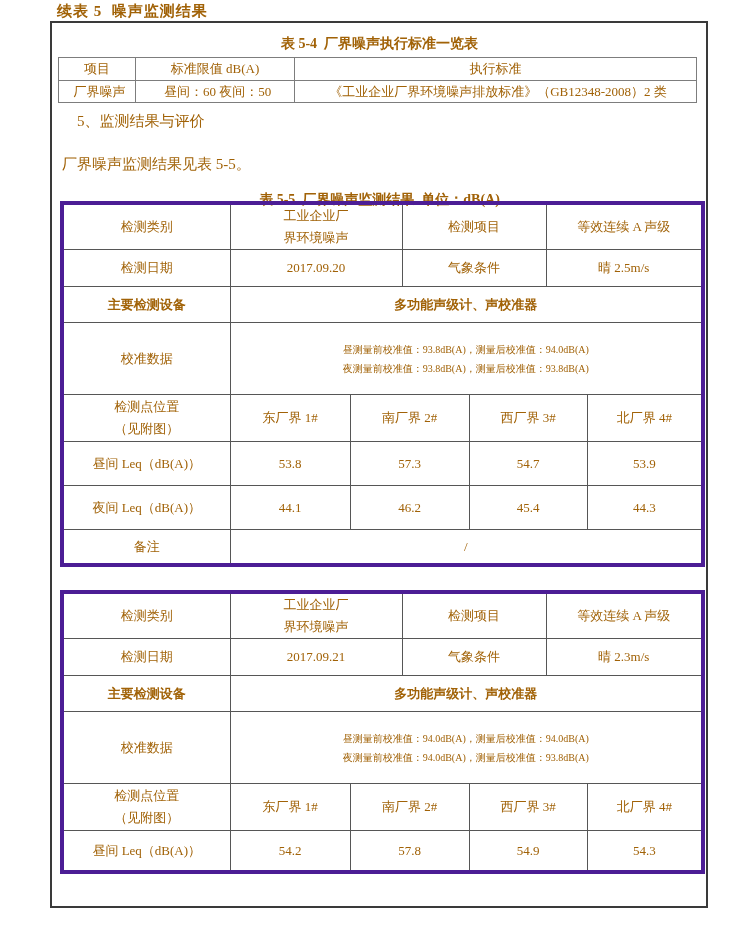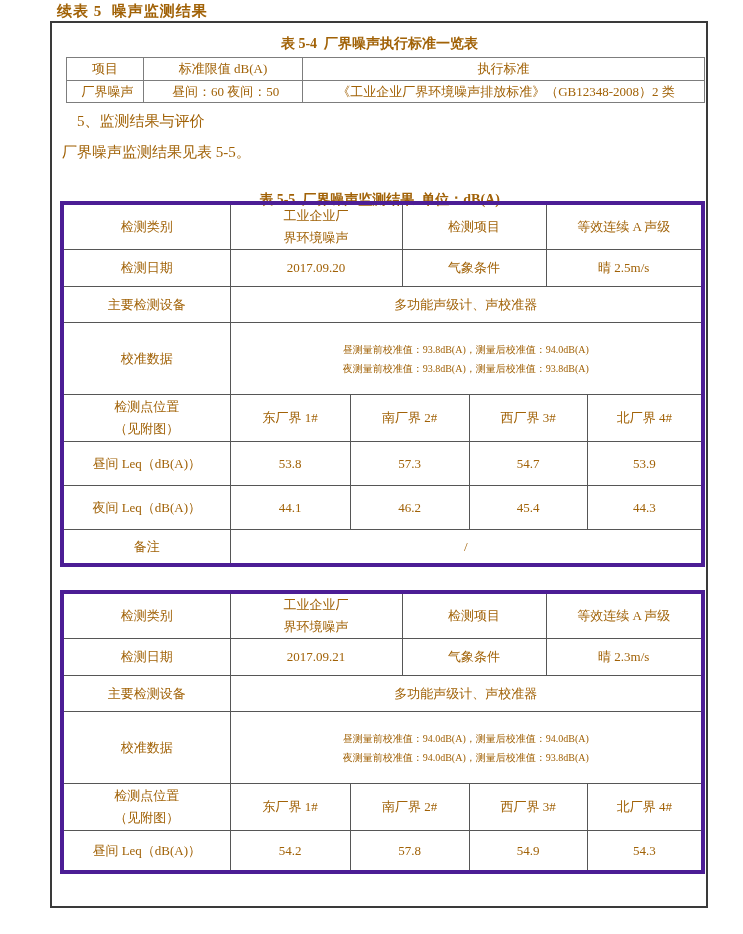--- a/index.html
+++ b/index.html
@@ -31,43 +31,43 @@
     font-size:14px;font-weight:bold;
     white-space:pre;
   }
   table{border-collapse:collapse;table-layout:fixed;position:absolute;}
   td{
     text-align:center;vertical-align:middle;
     font-size:13px;padding:0 2px;
     overflow:hidden;
   }
   
-  .t54{left:66px;top:57px;width:638px;}
+  .t54{left:58px;top:57px;width:638px;}
   .t54 td{border:1px solid #7d7d7d;}
   .t54 .r-head td{height:22px;}
   .t54 .r-data td{height:21px;padding-left:7px;}
   
   .big{left:60px;width:641px;border:4px solid #4c1d95;}
   .big td{border:1px solid #565656;}
   .big .r1 td{height:44px;}
   .big .r2 td{height:36px;text-align:center;}
-  .big .r3 td{height:35px;}
+  .big .r3 td{height:35px;font-weight:bold;}
   .big .r4 td{height:71px;}
   .big .r5 td{height:46px;}
   .big .r6 td{height:43px;}
   .big .r7 td{height:43px;}
   .big .r8 td{height:33px;}
   .big .r6b td{height:39px;}
   .wrap2{white-space:pre-line;line-height:1.7;}
   .cal-line{line-height:1.9;font-size:10px;}
   .para{
     position:absolute;font-size:15px;white-space:pre;
   }
   .p1{left:77px;top:112px;}
-  .p2{left:62px;top:143px;}
+  .p2{left:62px;top:155px;}
   .pts-lbl{line-height:1.7;}
 </style>
 </head>
 <body>
 
 <div class="page">
 
   <div class="page-title">续表 5  噪声监测结果</div>
 
   <div class="frame"></div>

